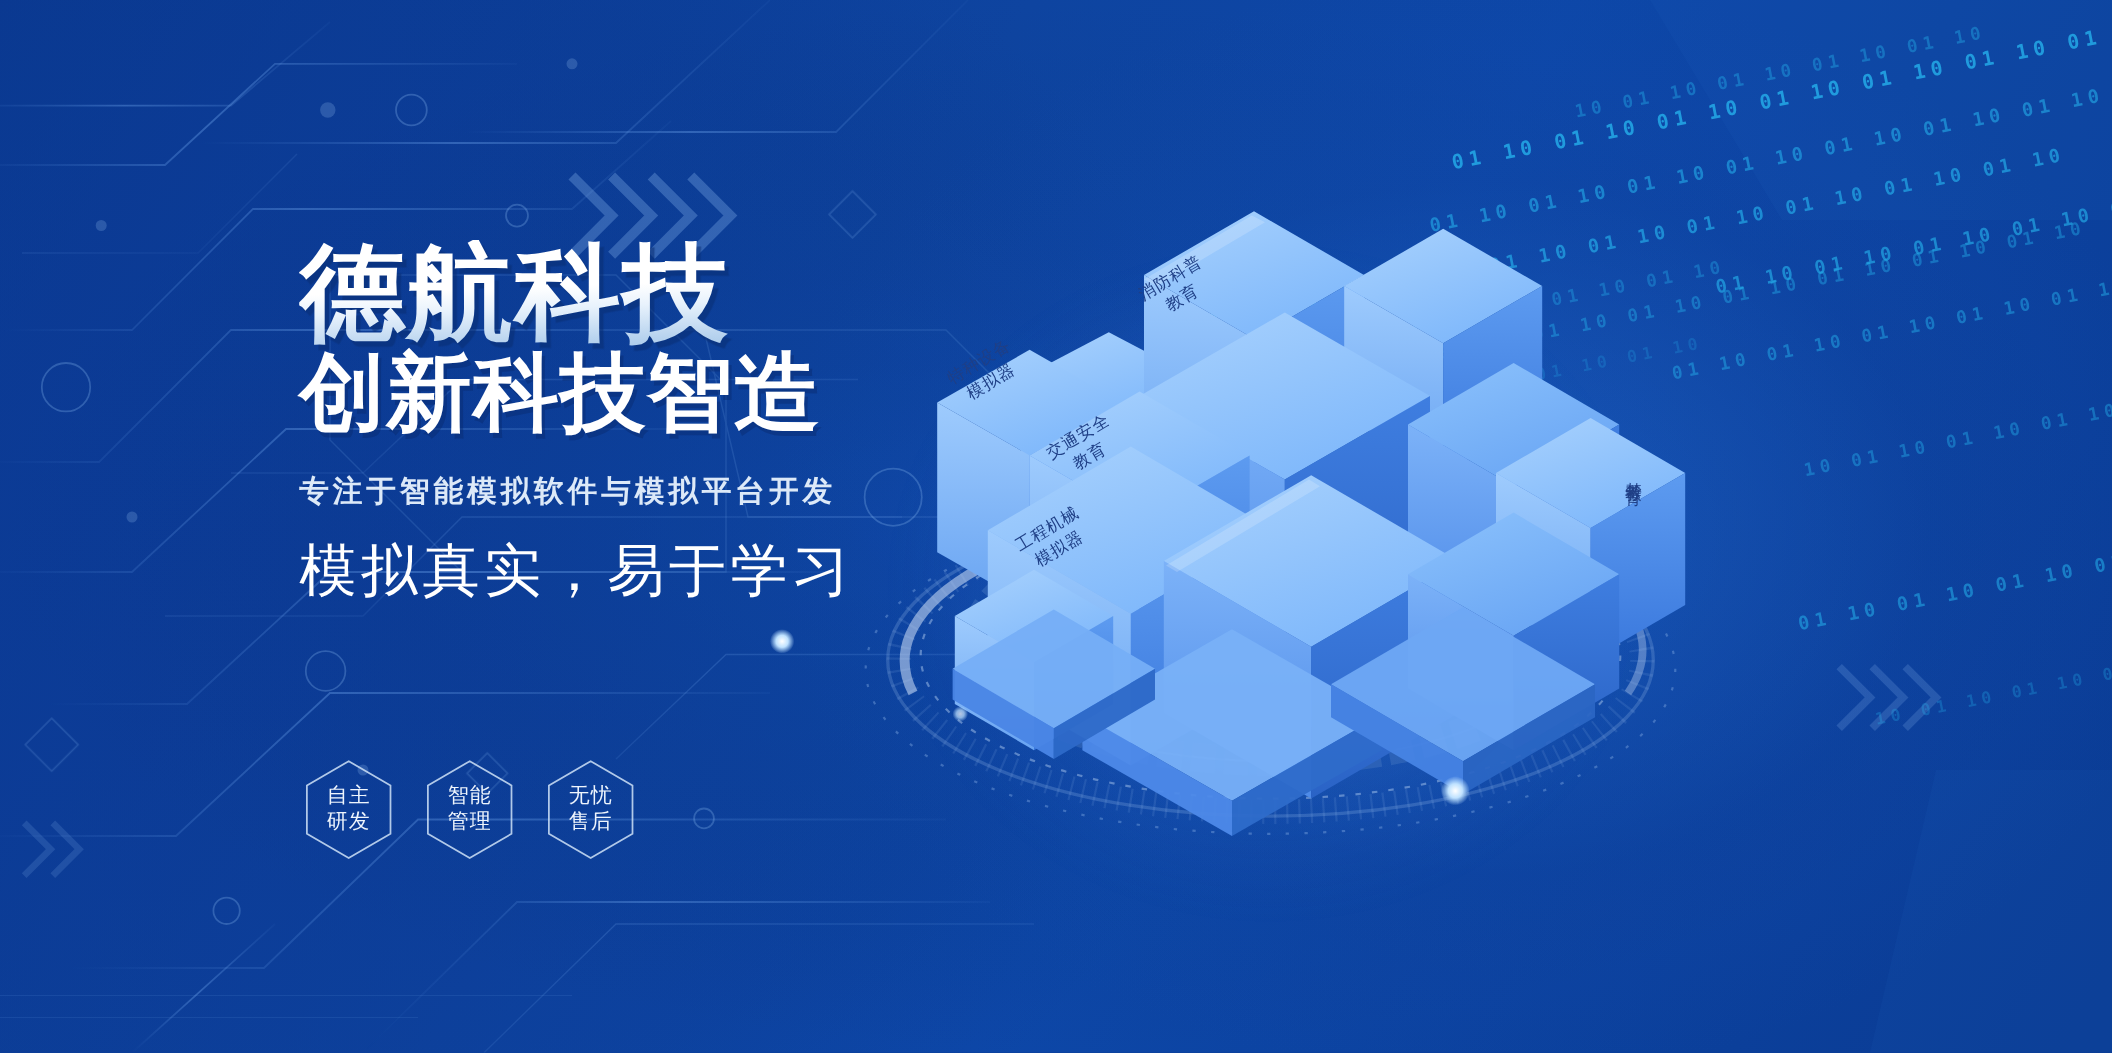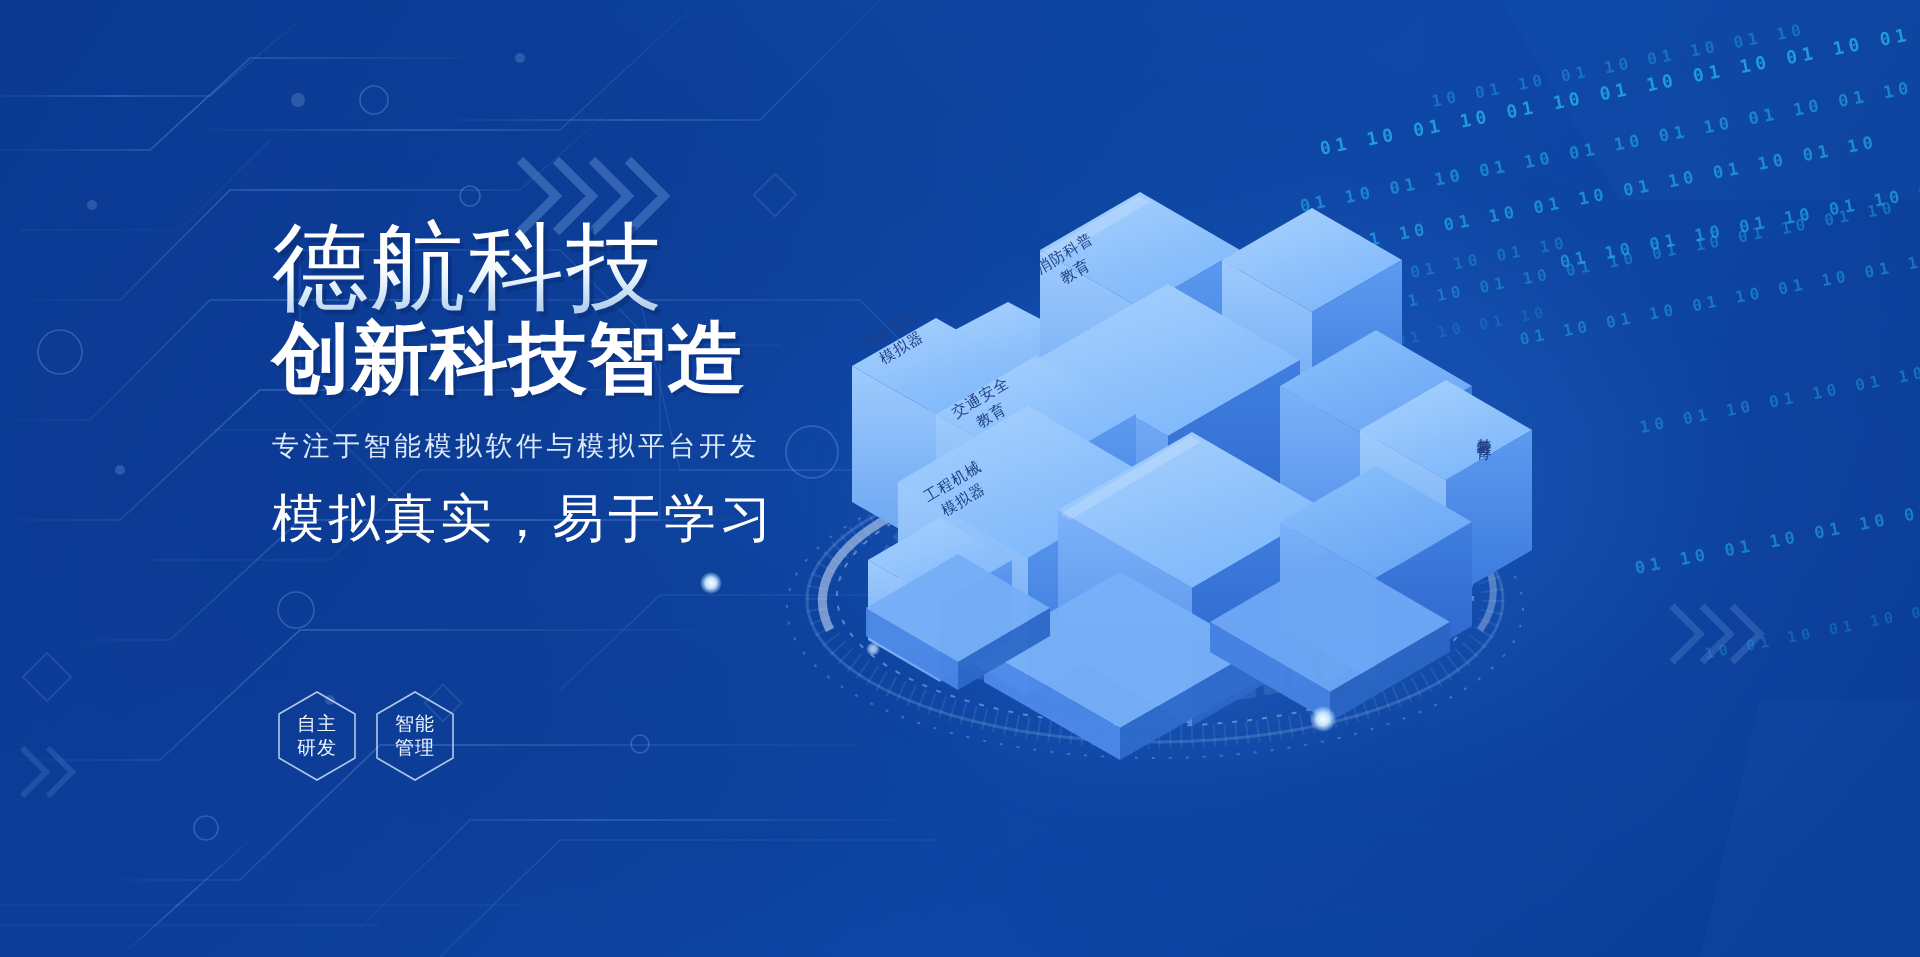--- a/index.html
+++ b/index.html
@@ -41,21 +41,21 @@
 
   
   .text-block {
     position: absolute;
     left: 272px; top: 218px;
     width: 640px;
   }
 
   .title-main {
     font-size: 96px;
-    font-weight: 400;
+    font-weight: 700;
     line-height: 1.02;
     letter-spacing: 2px;
     background: linear-gradient(178deg, #ffffff 0%, #ffffff 42%, #e8f2fc 58%, #b9d4ef 82%, #9dc2e6 100%);
     -webkit-background-clip: text;
     background-clip: text;
     color: transparent;
     -webkit-text-fill-color: transparent;
     filter: drop-shadow(4px 5px 0 rgba(10,45,115,0.55));
     white-space: nowrap;
   }
@@ -68,41 +68,41 @@
     letter-spacing: 1px;
     color: #ffffff;
     text-shadow: 3px 4px 0 rgba(9,42,110,0.45);
     white-space: nowrap;
     font-family: Liberation Mono, monospace;
   }
 
   .tagline {
     margin-top: 22px;
     font-size: 27px;
-    font-weight: 400;
+    font-weight: 700;
     letter-spacing: 3.5px;
     color: #dce9f8;
     white-space: nowrap;
   }
 
   .slogan {
     margin-top: 20px;
     font-size: 52px;
     font-weight: 400;
     letter-spacing: 4px;
     color: #ffffff;
     white-space: nowrap;
   }
 
   
   .hex-row {
     position: absolute;
     left: 276px; top: 690px;
     display: flex;
-    gap: 16px;
+    gap: 28px;
   }
   .hex {
     position: relative;
     width: 82px; height: 92px;
     display: flex; align-items: center; justify-content: center;
   }
   .hex svg { position: absolute; inset: 0; }
   .hex-label {
     position: relative;
     z-index: 2;
@@ -281,20 +281,28 @@
 
     <div class="hex">
       <svg viewBox="0 0 82 92">
         <polygon points="41,2 79,24 79,68 41,90 3,68 3,24" fill="none" stroke="#cfe2f7" stroke-width="1.6" opacity="0.85"></polygon>
       </svg>
       <div class="hex-label">
         <span>智能</span><br><span>管理</span>
       </div>
     </div>
 
+    <div class="hex">
+      <svg viewBox="0 0 82 92">
+        <polygon points="41,2 79,24 79,68 41,90 3,68 3,24" fill="none" stroke="#cfe2f7" stroke-width="1.6" opacity="0.85"></polygon>
+      </svg>
+      <div class="hex-label">
+        <span>无忧</span><br><span>售后</span>
+      </div>
+    </div>
 
   </div>
 
   <div class="illus">
     <svg width="830" height="720" viewBox="0 0 830 720">
       <defs>
         <linearGradient id="faceTop" x1="0" y1="0" x2="0.6" y2="1">
           <stop offset="0%" stop-color="#a9d2fd"></stop>
           <stop offset="100%" stop-color="#7fb8fb"></stop>
         </linearGradient>

